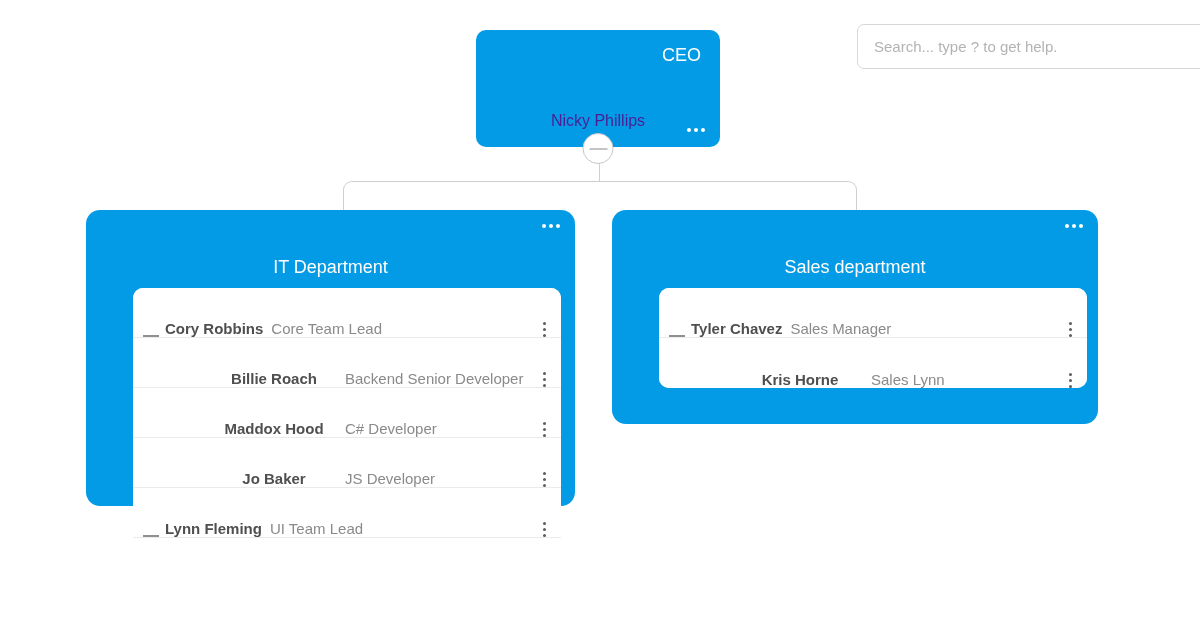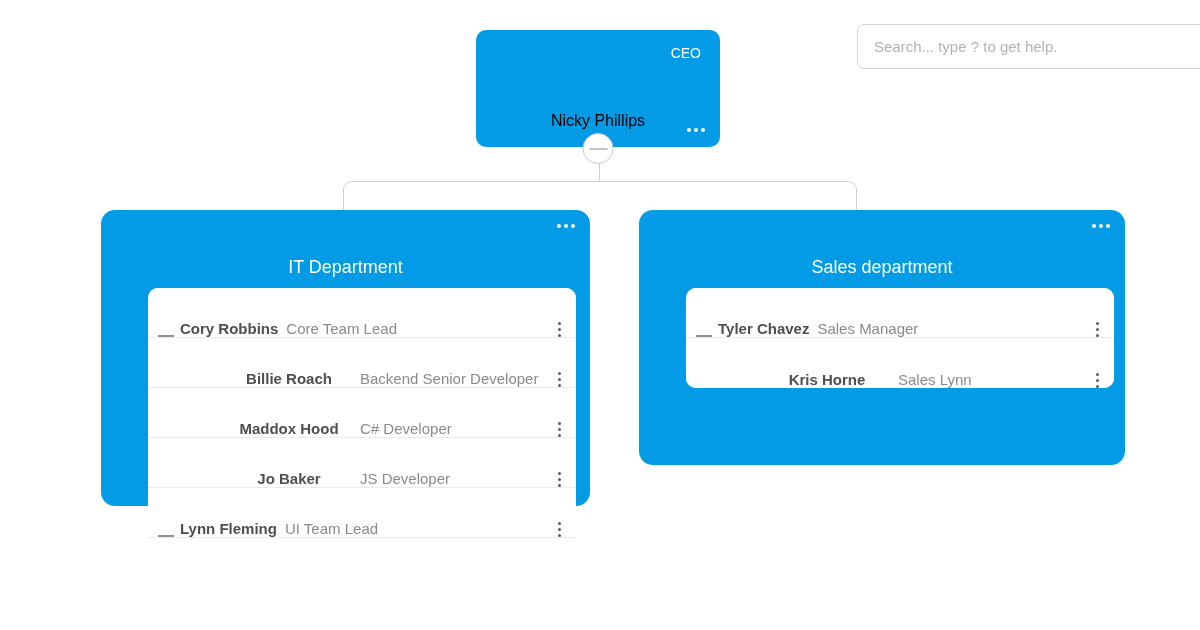--- a/index.html
+++ b/index.html
@@ -24,36 +24,36 @@
     border-radius:9px 9px 0 0;
   }
 
   
   .node, .dept { background:#039BE5; position:absolute; }
   .hdots { position:absolute; display:flex; gap:3px; cursor:pointer; }
   .hdots i { width:4px; height:4px; border-radius:50%; background:#ffffff; display:block; }
 
   
   .root { left:476px; top:30px; width:244px; height:117px; border-radius:10px; }
-  .badge { position:absolute; top:15px; right:19px; color:#fff; font-size:14px; }
+  .badge { position:absolute; top:15px; right:19px; color:#fff; font-size:18px; }
   .root-name { position:absolute; bottom:17px; left:0; width:100%; text-align:center;
-               color:#000000; font-size:16px; }
+               color:#4c1d95; font-size:16px; }
   .root .hdots { right:15px; bottom:15px; }
   .collapse {
     position:absolute; left:50%; bottom:-17px; transform:translateX(-50%);
     width:31px; height:31px; border-radius:50%; background:#fff;
     border:1px solid #c8c8c8; cursor:pointer; z-index:3;
   }
   .collapse .minus { position:absolute; left:50%; top:50%; transform:translate(-50%,-50%);
     width:18px; height:2px; background:#c4c4c4; }
 
   
   .dept { border-radius:14px; }
-  .dept-it    { left:101px; top:210px; width:489px; height:296px; }
-  .dept-sales { left:639px; top:210px; width:486px; height:255px; }
+  .dept-it    { left:86px; top:210px; width:489px; height:296px; }
+  .dept-sales { left:612px; top:210px; width:486px; height:214px; }
   .dept .hdots { top:14px; right:15px; }
   .dept-title { position:absolute; top:47px; left:0; width:100%; text-align:center;
                 color:#fff; font-size:18px; }
 
   .list { position:absolute; left:47px; top:78px; width:428px; background:#fff;
           border-radius:10px; overflow:hidden; }
   .dept-it .list { padding-bottom:13px; }
 
   .row { height:50px; display:flex; align-items:flex-end; position:relative;
          border-bottom:1px solid #ebebeb; background:#fff; cursor:pointer; }

